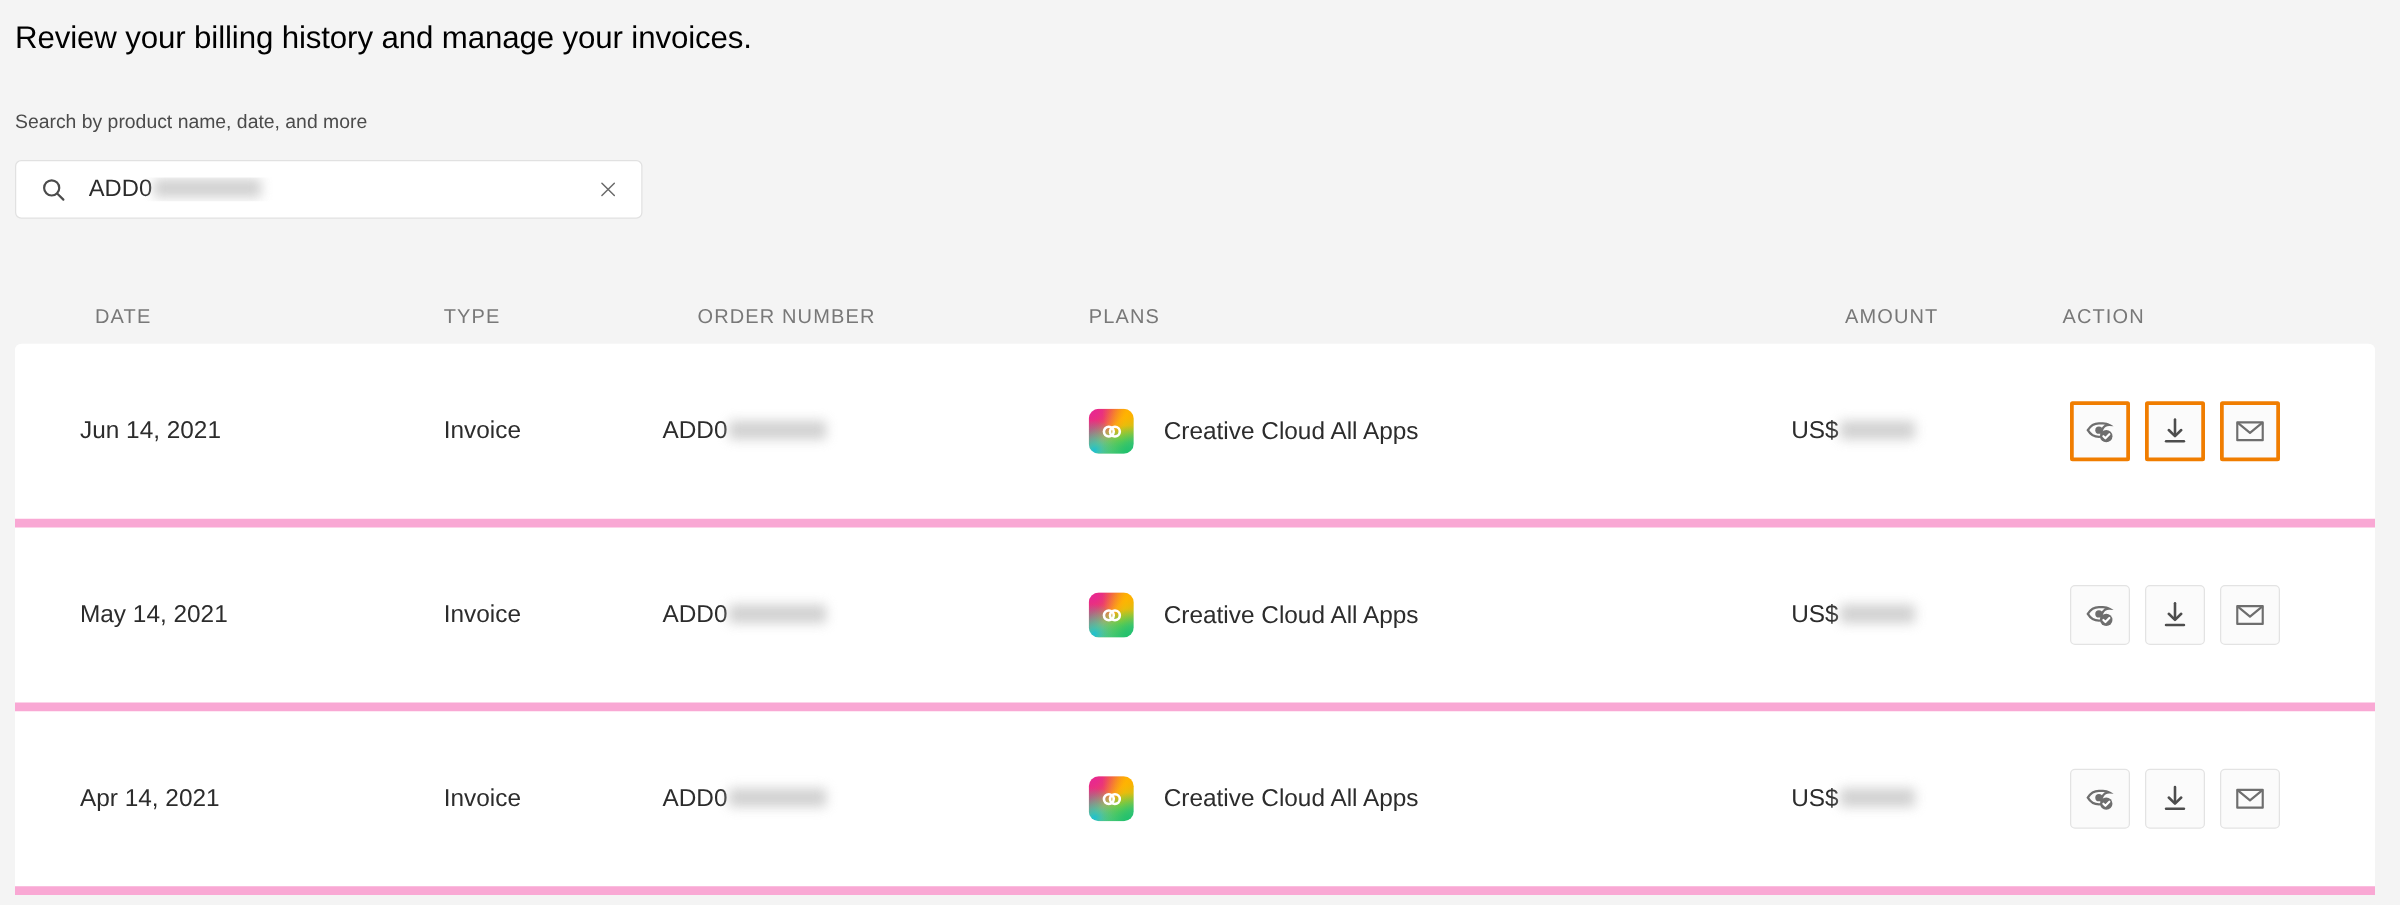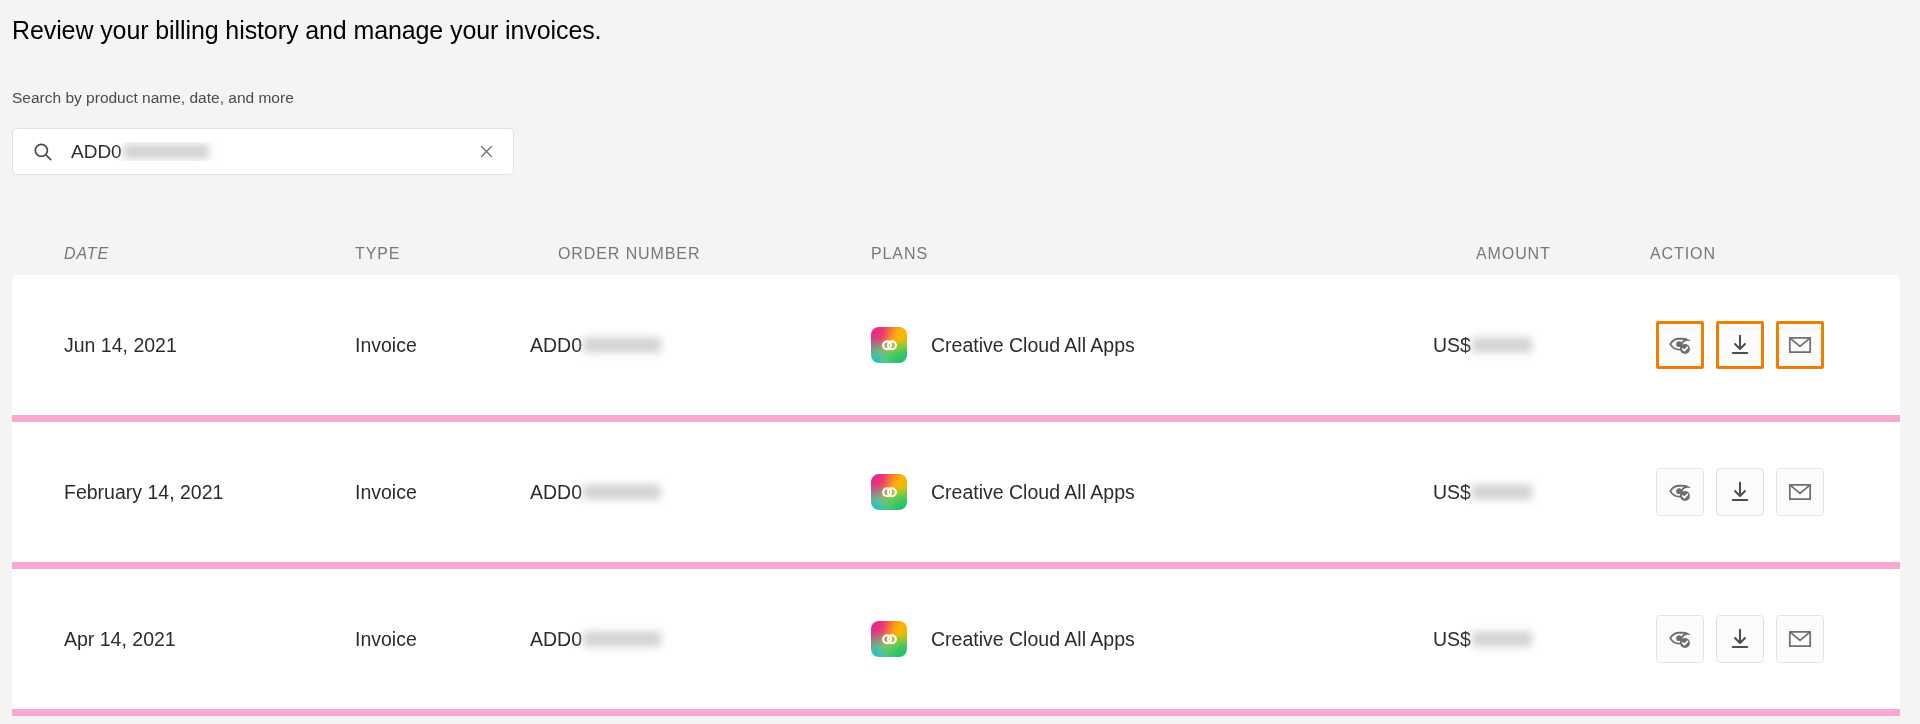--- a/index.html
+++ b/index.html
@@ -107,21 +107,21 @@
   }
   .col-label {
     position: absolute;
     top: 0;
     font-size: 16px;
     letter-spacing: 0.9px;
     color: #787878;
     white-space: nowrap;
     font-weight: 400;
   }
-  .c-date   { left: 64px; font-style: italic; }
+  .c-date   { left: 76px; }
   .c-type   { left: 355px; }
   .c-order  { left: 558px; }
   .c-plans  { left: 871px; }
   .c-amount { left: 1433px; margin-left: 43px; }
   .c-action { left: 1650px; }
 
   .table-card {
     position: absolute;
     left: 12px;
     top: 275px;
@@ -291,21 +291,21 @@
           <span>
             <svg viewBox="0 0 24 24" width="26" height="26" fill="none" stroke="#6e6e6e" stroke-width="1.6" stroke-linejoin="round">
               <rect x="2.6" y="5.4" width="18.8" height="13.2"></rect>
               <path d="M2.6 5.4L12 13.2l9.4-7.8"></path>
             </svg>
           </span>
         </button>
       </div>
     </div>
     <div class="row">
-      <div class="cell cell-date">February 14, 2021</div>
+      <div class="cell cell-date">May 14, 2021</div>
       <div class="cell cell-type">Invoice</div>
       <div class="cell cell-order"><span>ADD0</span><span class="redact"></span></div>
       <div class="cell cell-plan">
         <span class="cc-icon">
           <svg viewBox="0 0 40 40" width="27" height="27">
             <g fill="none" stroke="#ffffff" stroke-width="3.1">
               <path d="M16.4 13.9c3.2 0 5.8 2.6 5.8 5.8s-2.6 5.8-5.8 5.8-5.8-2.6-5.8-5.8 2.6-5.8 5.8-5.8z"></path>
               <path d="M23.6 13.9c3.2 0 5.8 2.6 5.8 5.8s-2.6 5.8-5.8 5.8-5.8-2.6-5.8-5.8 2.6-5.8 5.8-5.8z"></path>
             </g>
           </svg>

